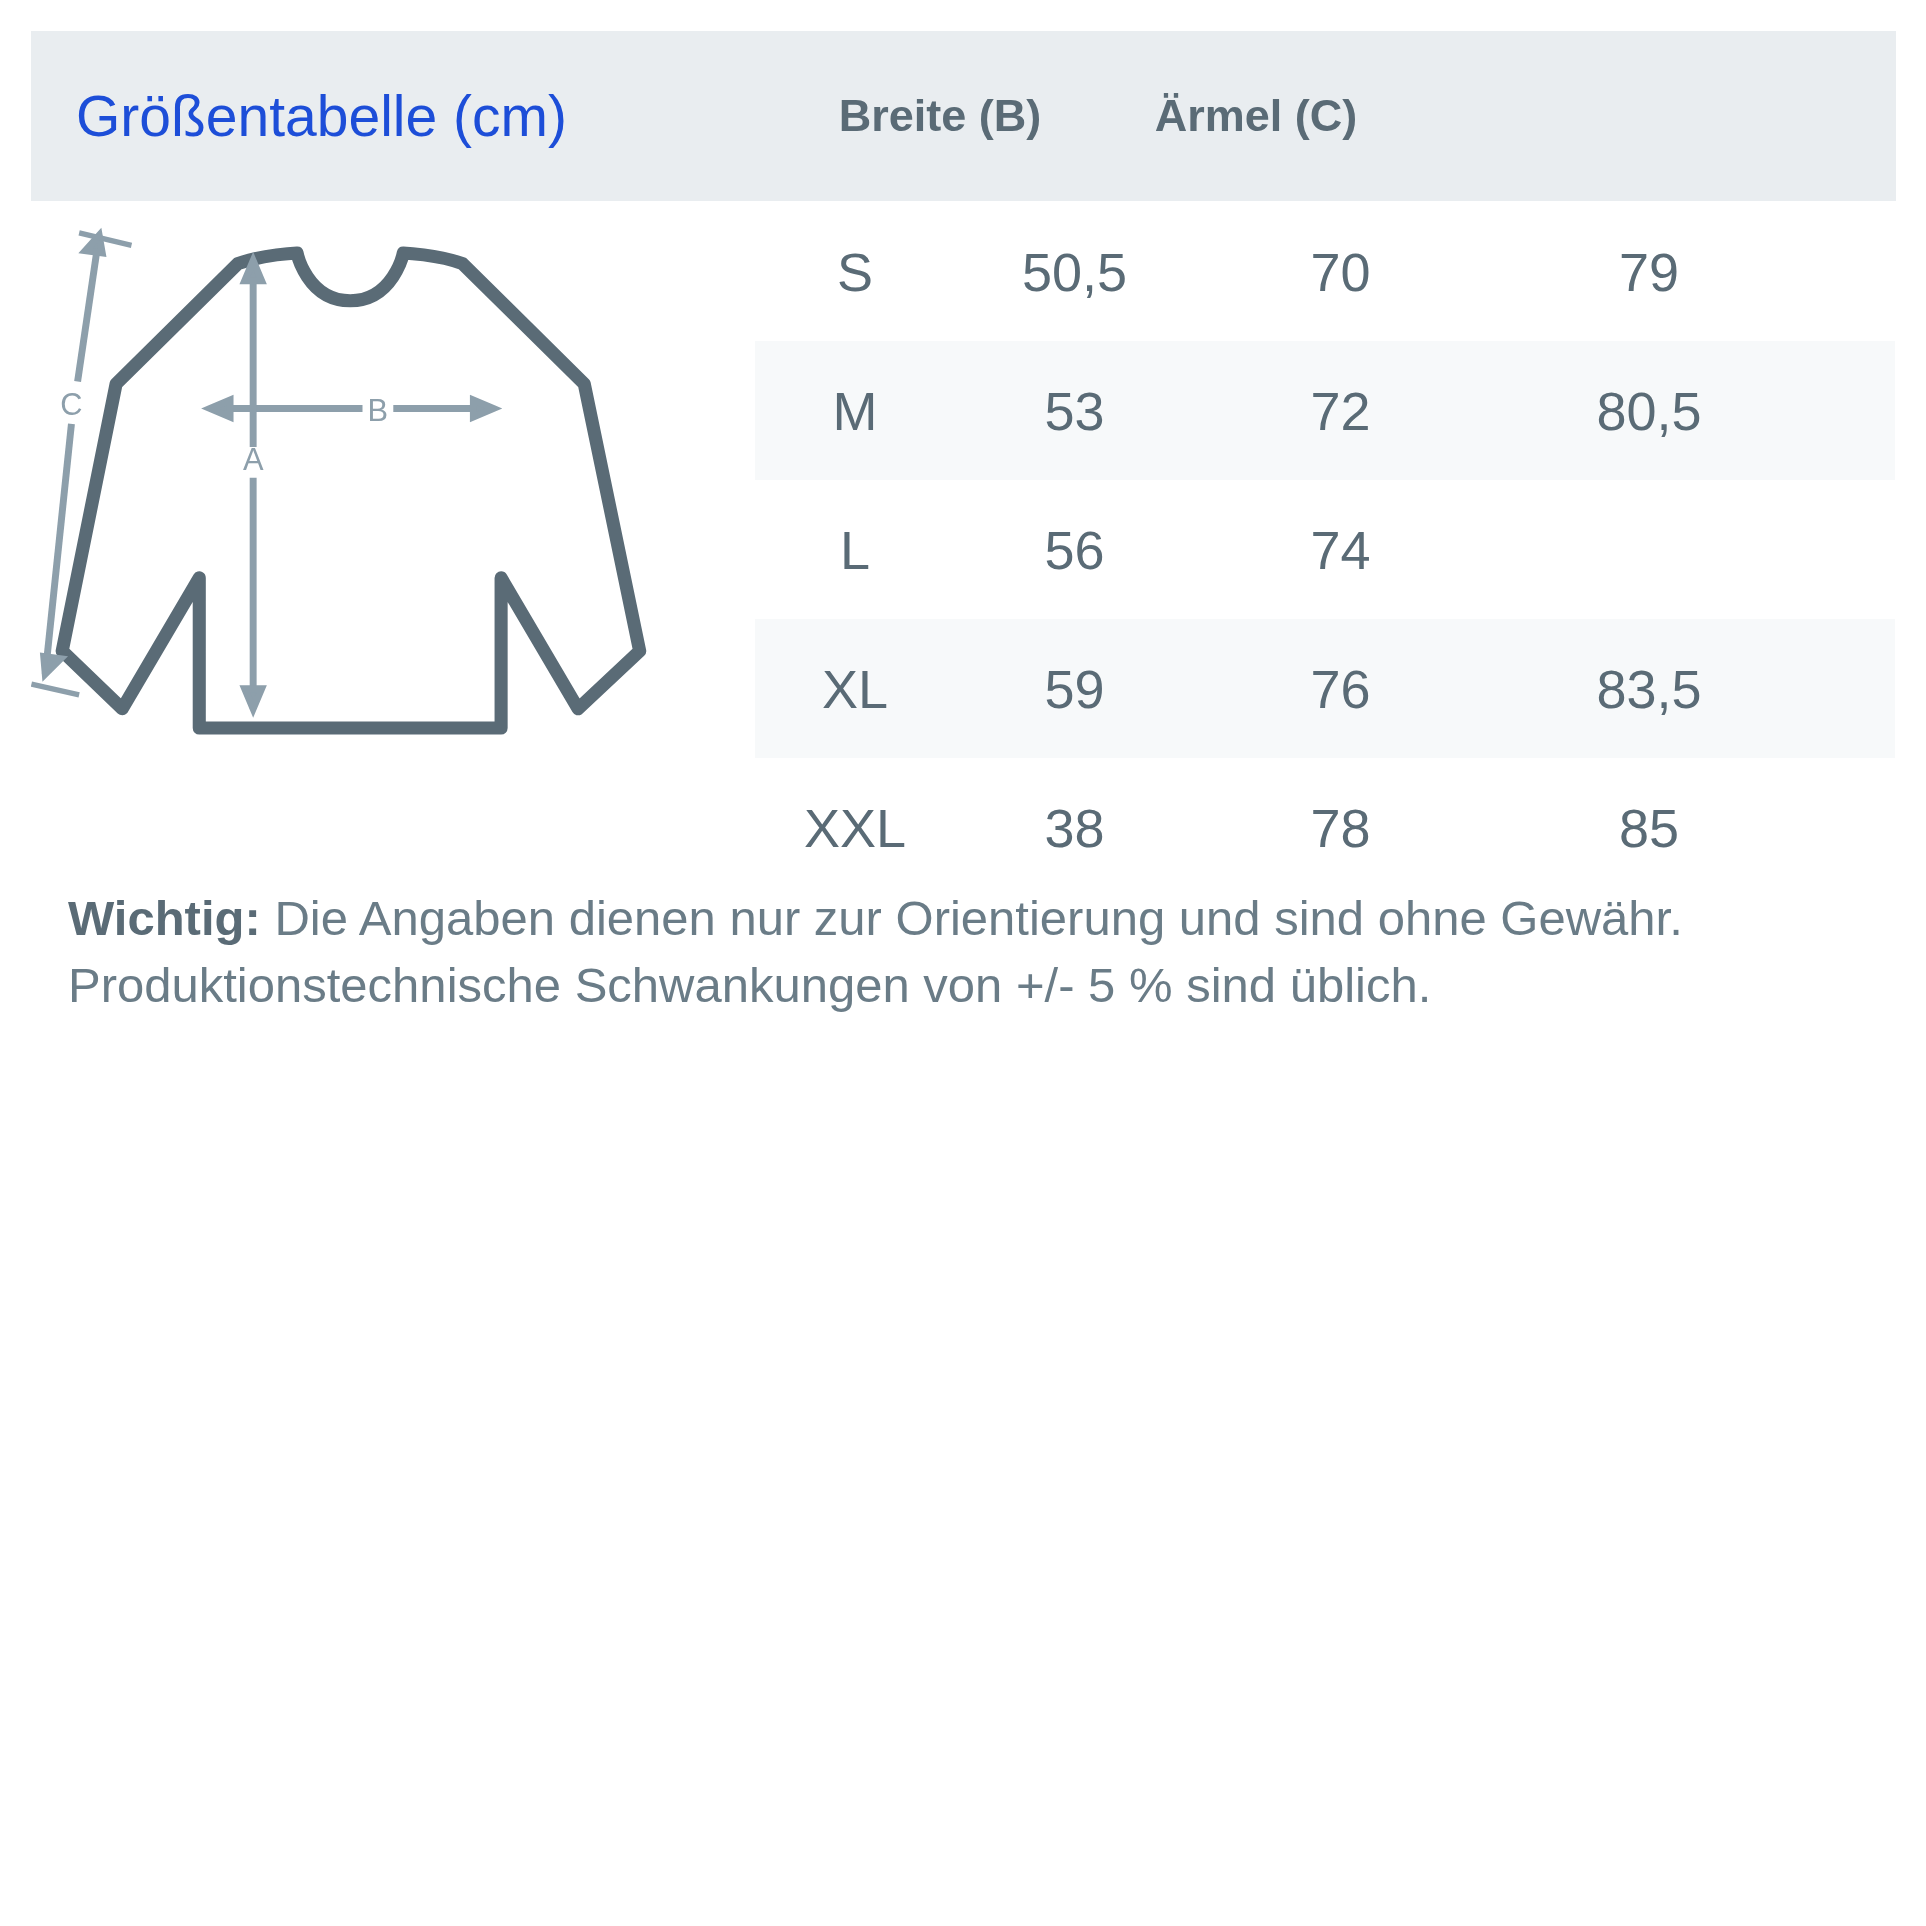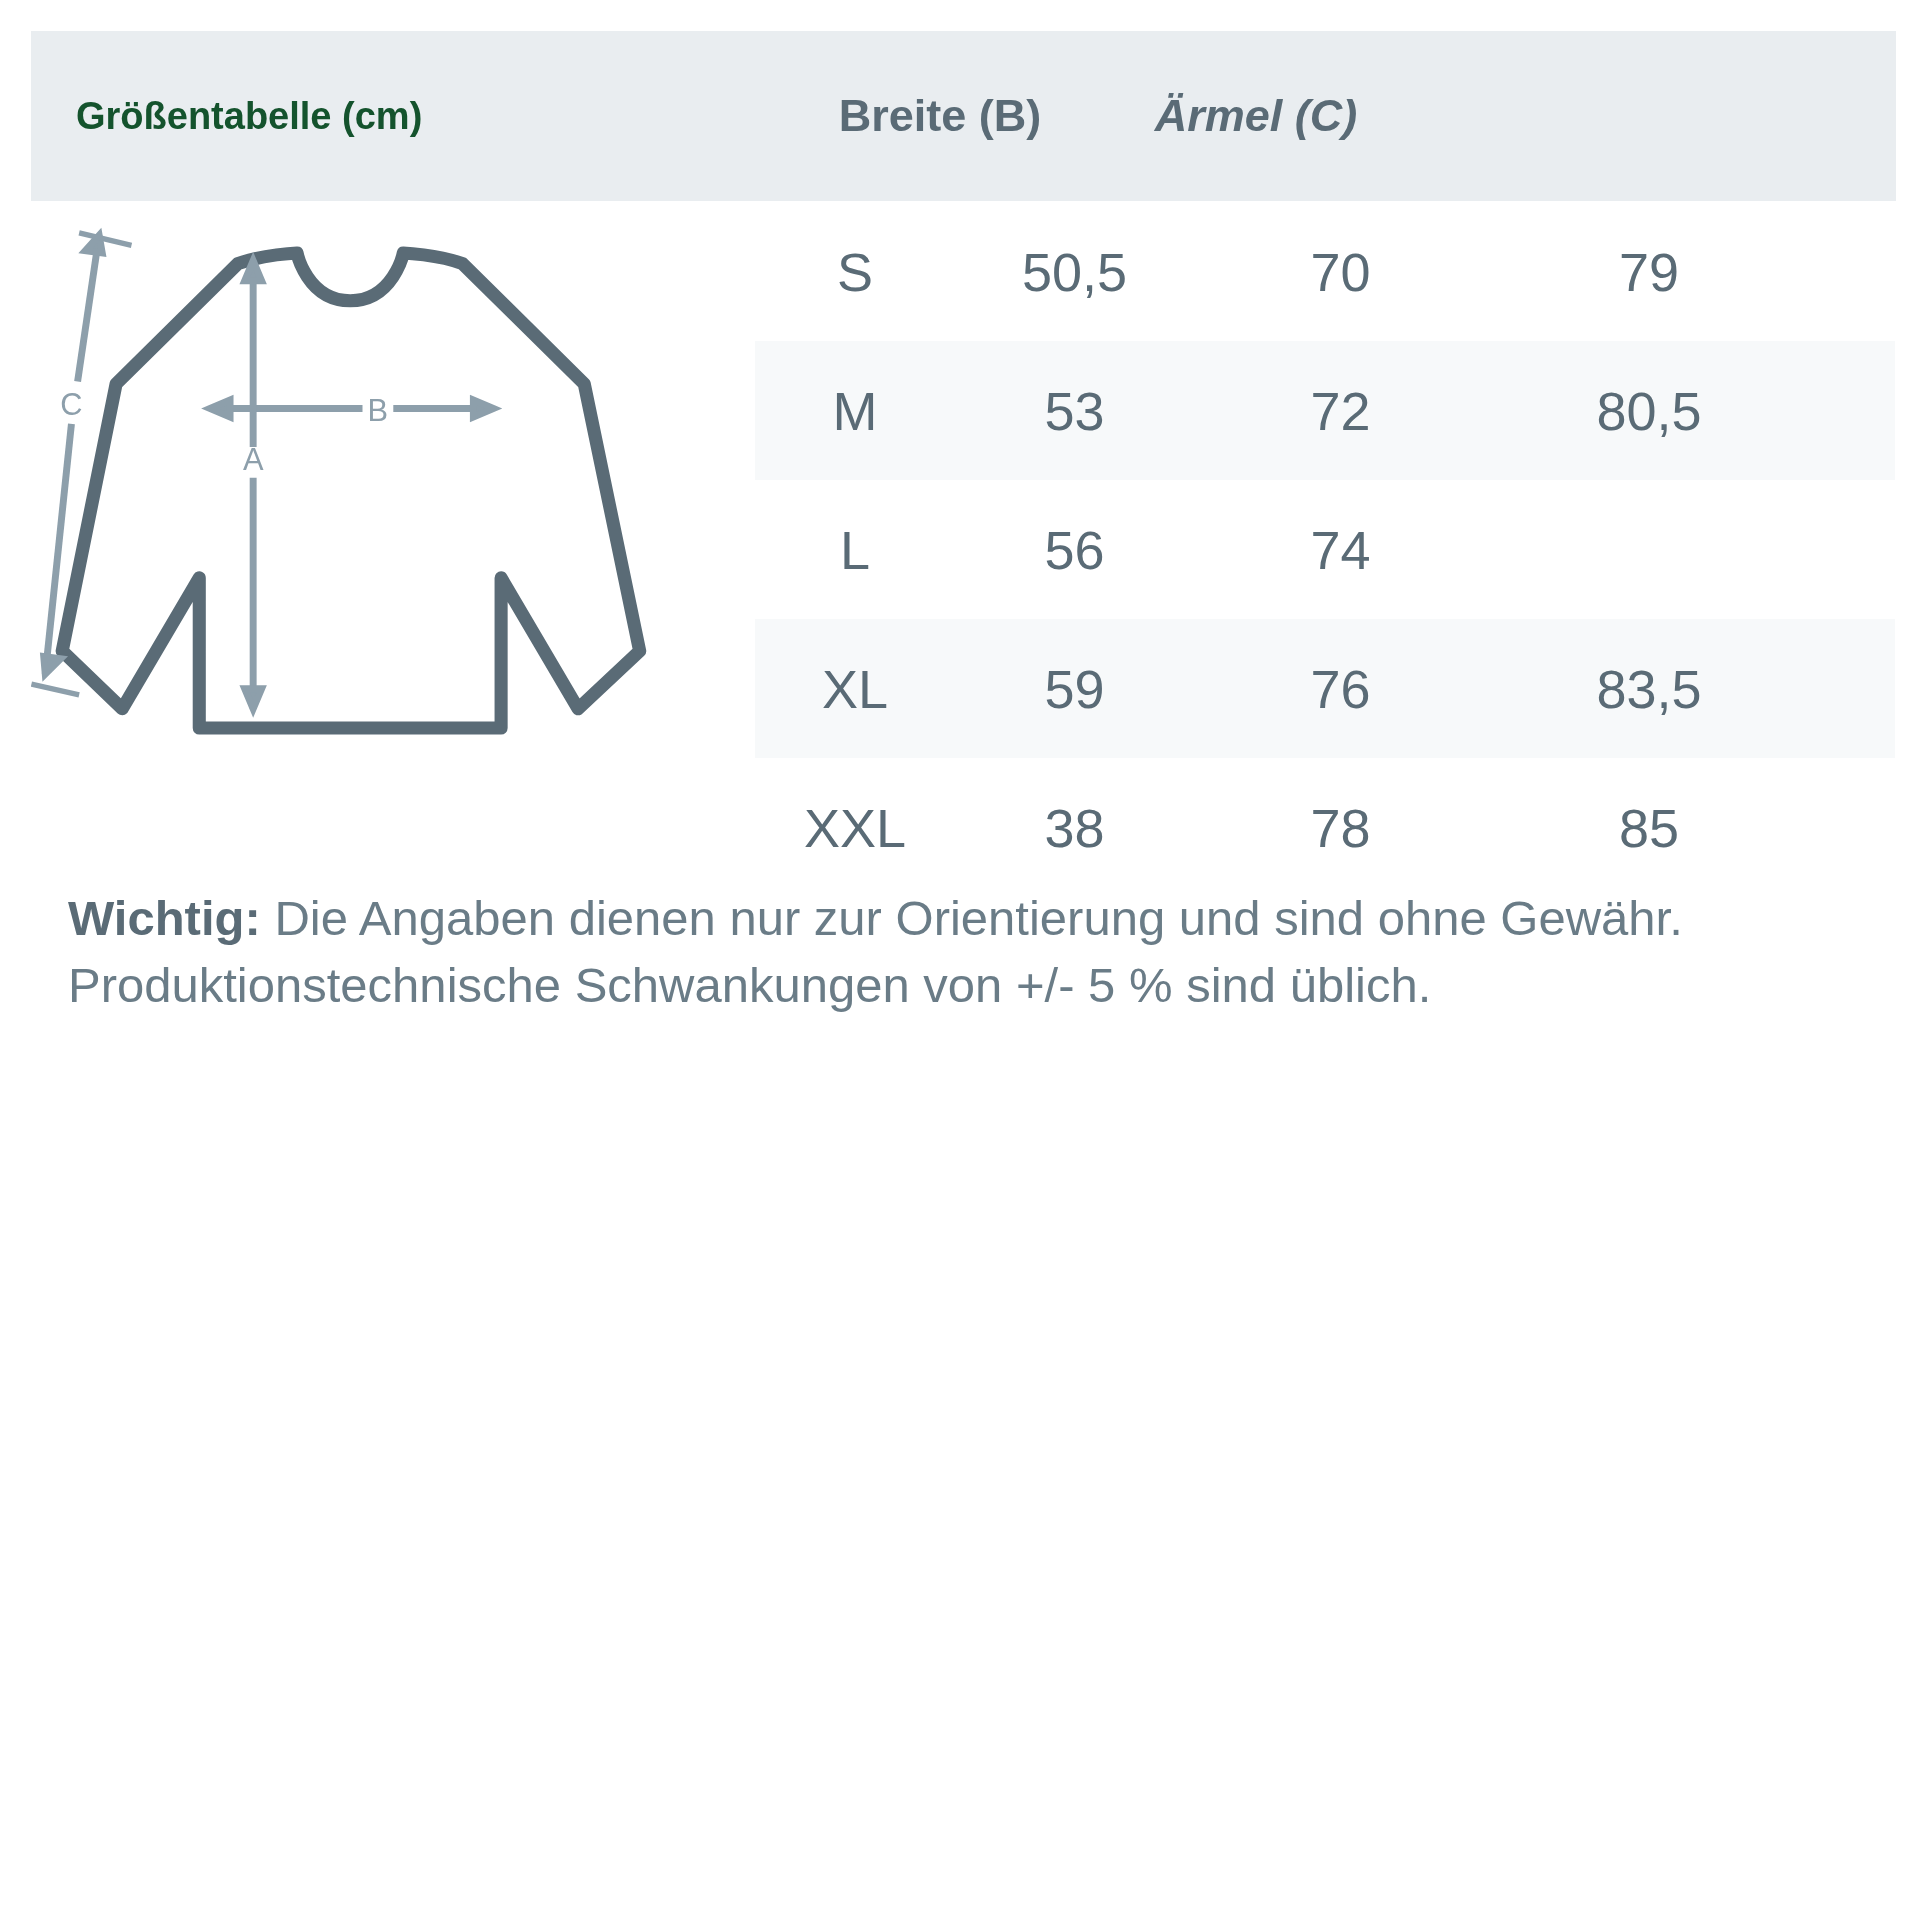--- a/index.html
+++ b/index.html
@@ -31,43 +31,43 @@
     background: #e9edf0;
     display: flex;
     align-items: center;
     box-sizing: border-box;
   }
   .header-title {
     position: absolute;
     left: 45px;
     top: 50%;
     transform: translateY(-50%);
-    font-size: 38px;
-    font-weight: bold;
-    color: #14532d;
+    font-size: 57px;
+    font-weight: normal;
+    color: #1d4ed8;
     white-space: nowrap;
   }
   .header-cols {
     position: absolute;
     left: 755px;
     top: 50%;
     transform: translateY(-50%);
     width: 1102px;
     display: flex;
   }
   .header-col {
     font-size: 45px;
     font-weight: bold;
     color: #5a6b76;
     text-align: center;
     white-space: nowrap;
   }
   .hc-1 { width: 308px; }
   .hc-2 { width: 293px; }
-  .hc-3 { width: 324px; font-style: italic; }
+  .hc-3 { width: 324px; }
 
   
   .illustration {
     position: absolute;
     left: 31px;
     top: 216px;
     width: 740px;
     height: 616px;
   }
   .illustration svg { display: block; }

